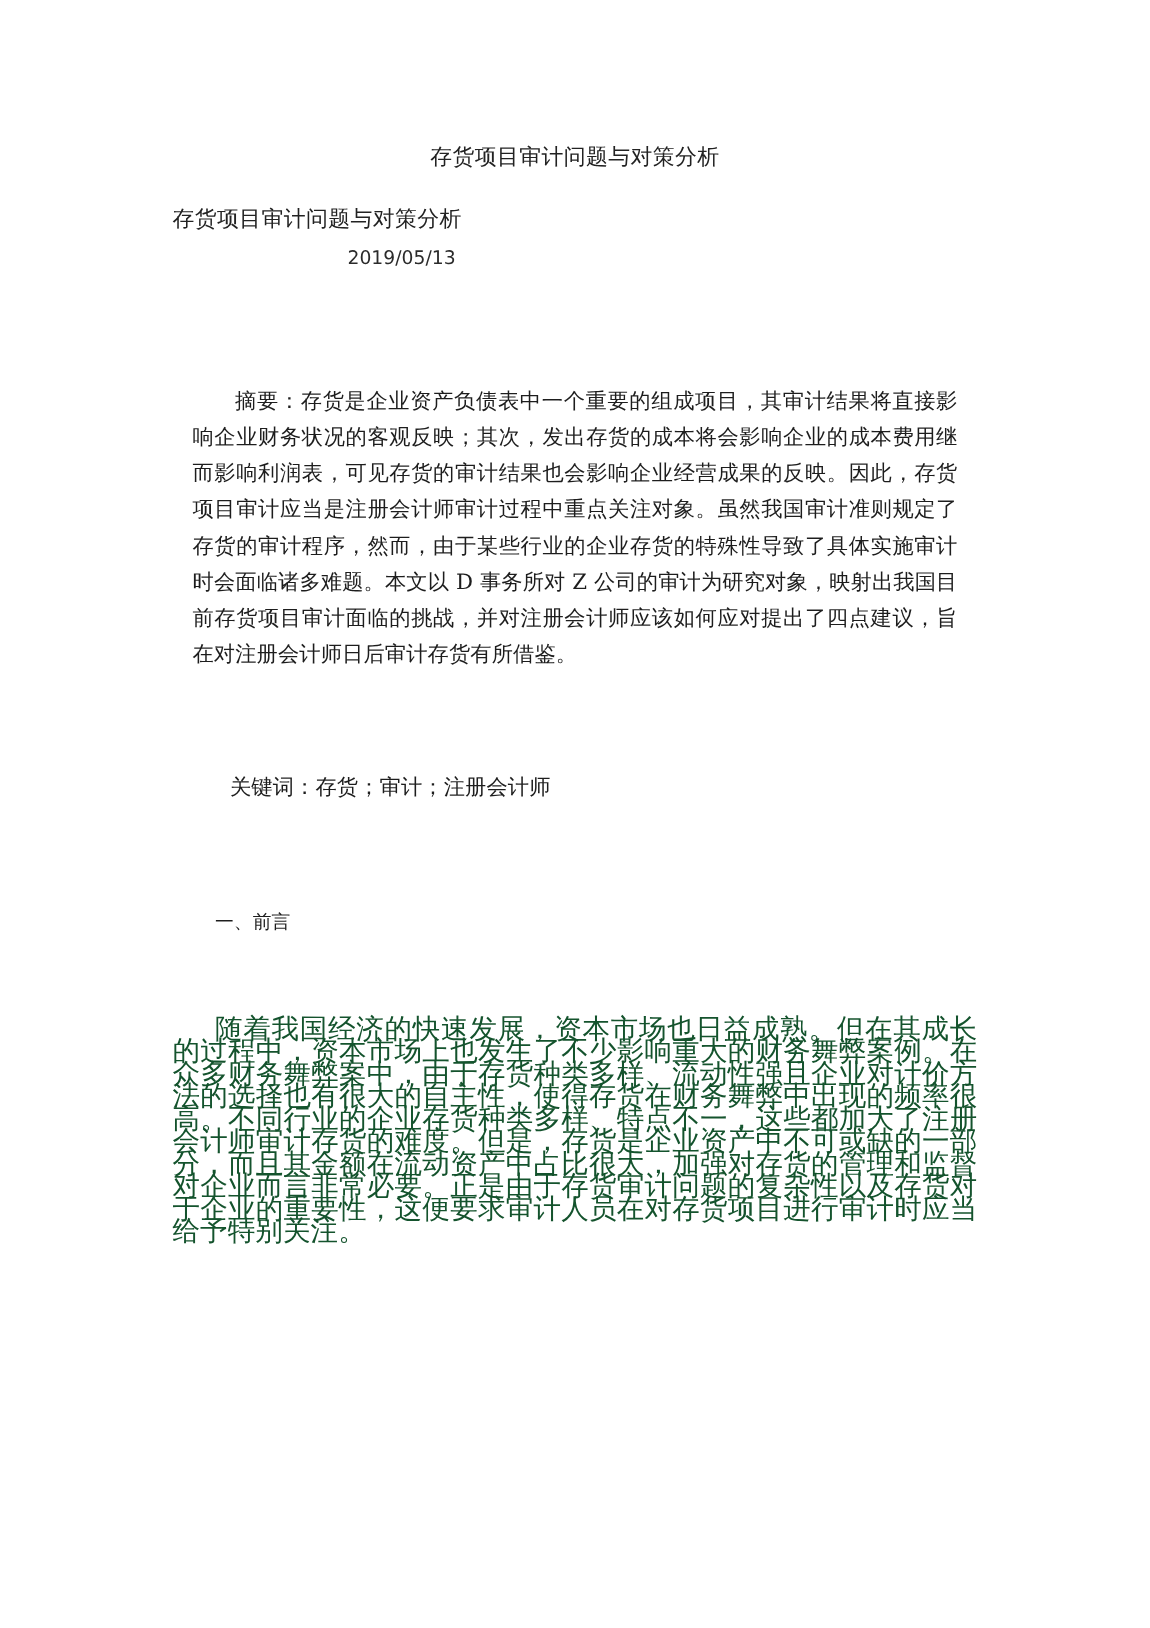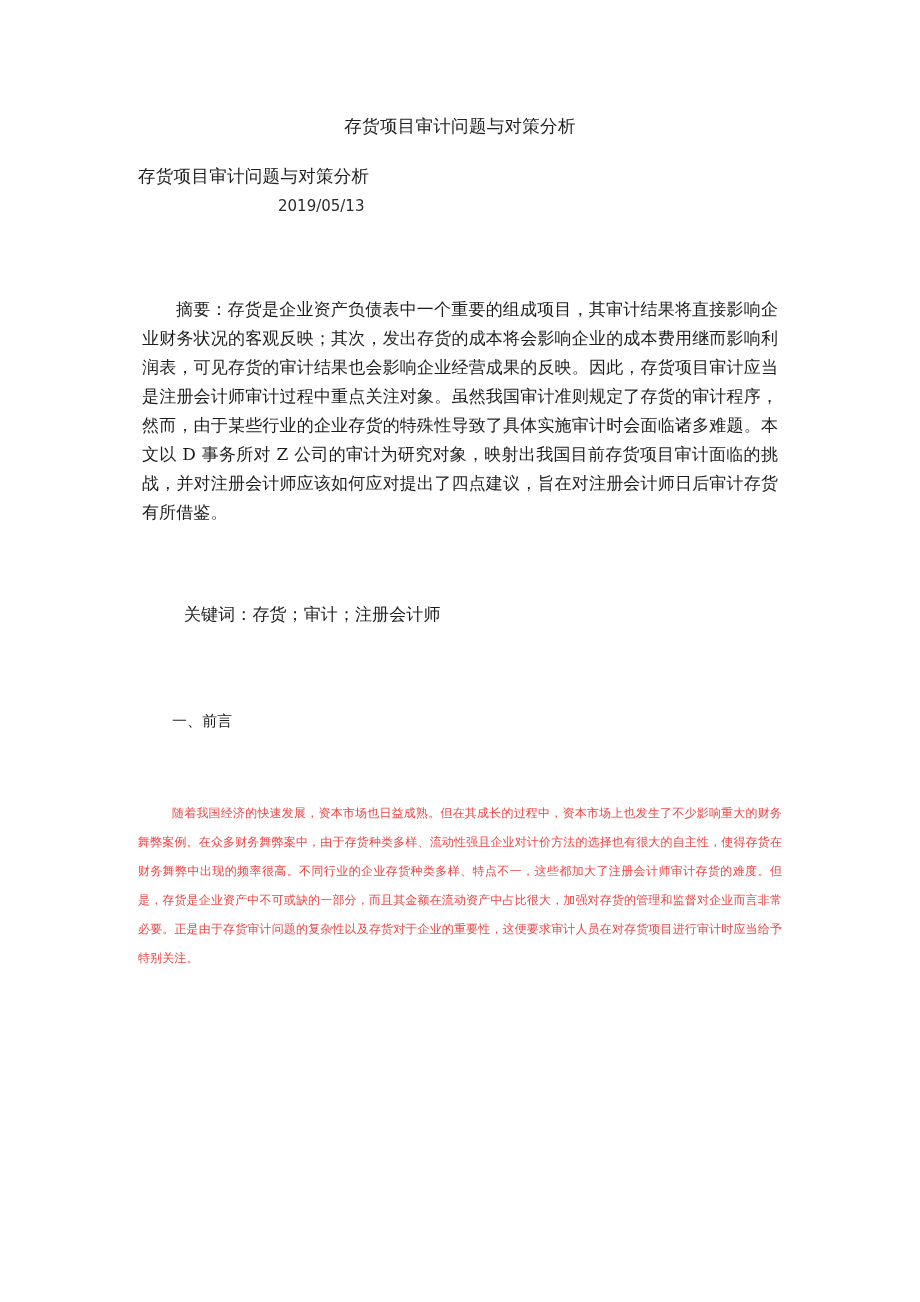--- a/index.html
+++ b/index.html
@@ -59,21 +59,21 @@
     font-size: 15px;
     line-height: 26px;
     margin: 0;
     padding-left: 140px;
     padding-top: 3px;
     color: #2b2b2b;
     font-weight: 400;
   }
 
   .abstract {
-    margin: 4px;
+    margin: 16px;
     padding-top: 72px;
     font-size: 17px;
     line-height: 29px;
     text-align: justify;
     text-justify: inter-ideograph;
     text-indent: 34px;
     color: #1d1d1d;
     letter-spacing: 0.1px;
   }
 
@@ -96,26 +96,26 @@
     color: #1d1d1d;
     letter-spacing: 0.1px;
   }
 
   .sec1-heading { padding-top: 66px; }
   .sec2-heading { padding-top: 78px; }
 
   .body-para {
     margin: 0;
     padding-top: 63px;
-    font-size: 12px;
-    line-height: 29px;
+    font-size: 22px;
+    line-height: 18px;
     text-align: justify;
     text-justify: inter-ideograph;
     text-indent: 34px;
-    color: #ef4444;
+    color: #14532d;
     letter-spacing: 0.1px;
   }
 </style>
 </head>
 <body>
 
 <div class="page">
   <div class="doc">
 
     <h1 class="doc-title">存货项目审计问题与对策分析</h1>

